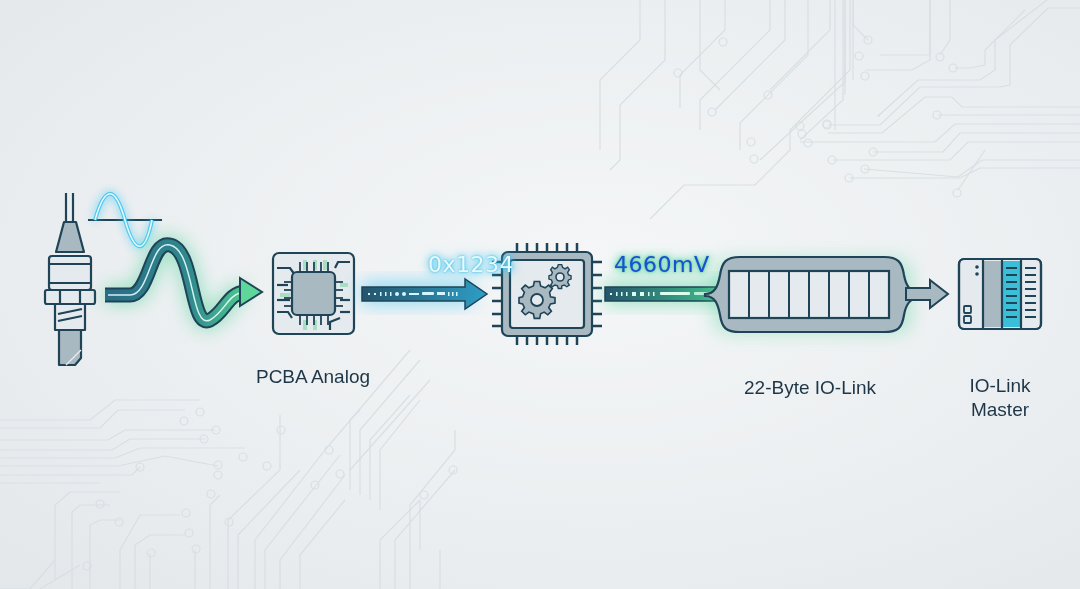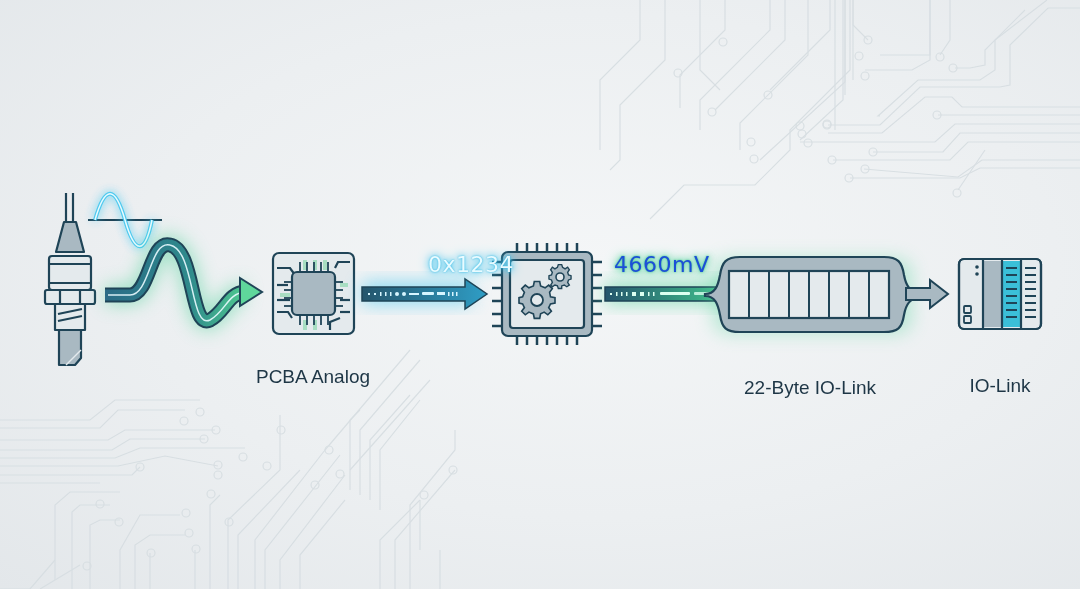--- a/index.html
+++ b/index.html
@@ -366,13 +366,14 @@
 <div class="label" style="left:228px;top:352px;width:170px;margin-top:13px;">
   <span>PCBA Analog</span>
 </div>
 <div class="label" style="left:472px;top:358px;width:150px;">
 </div>
 <div class="label" style="left:720px;top:376px;width:180px;">
   <span>22-Byte IO-Link</span>
 </div>
 <div class="label" style="left:945px;top:374px;width:110px;">
   <span>IO-Link</span>
+  <span>Master</span>
 </div>
 
 </body></html>

